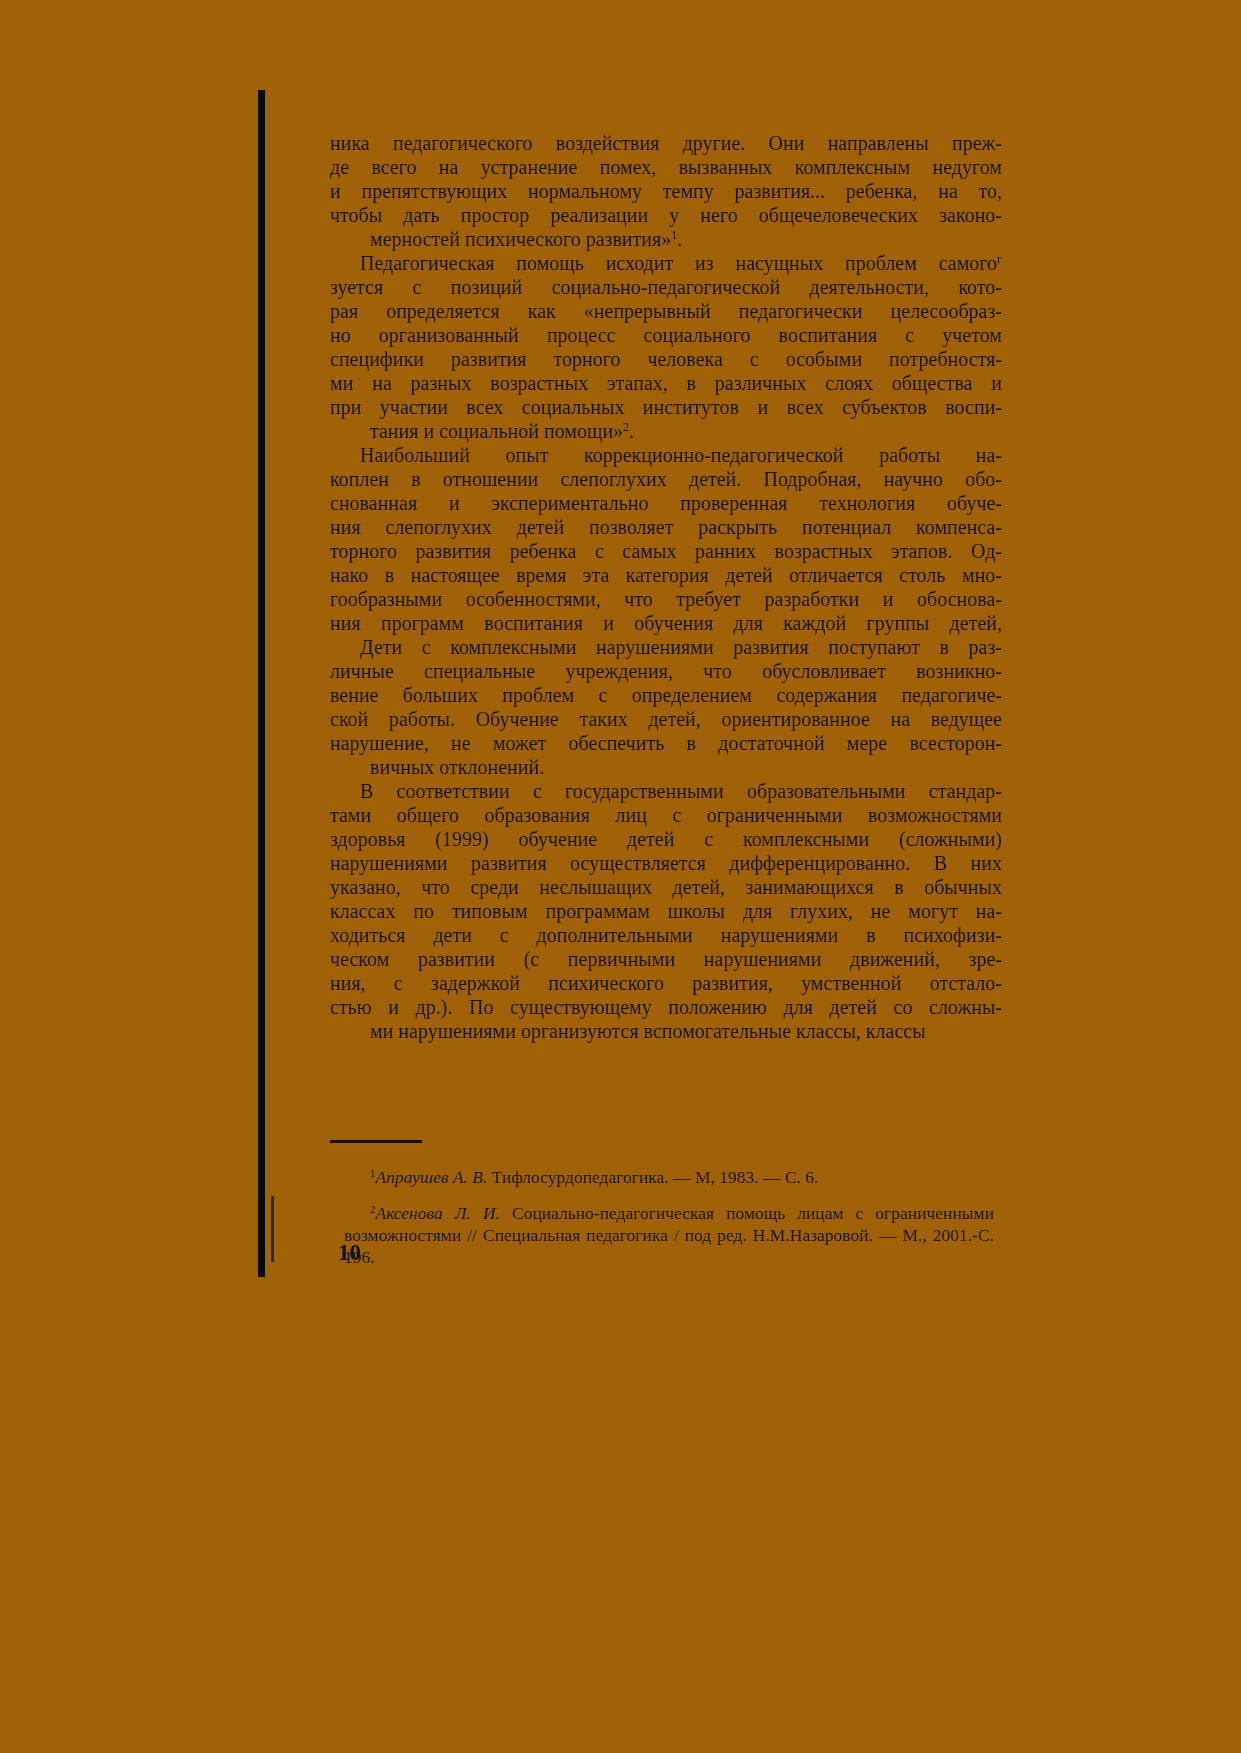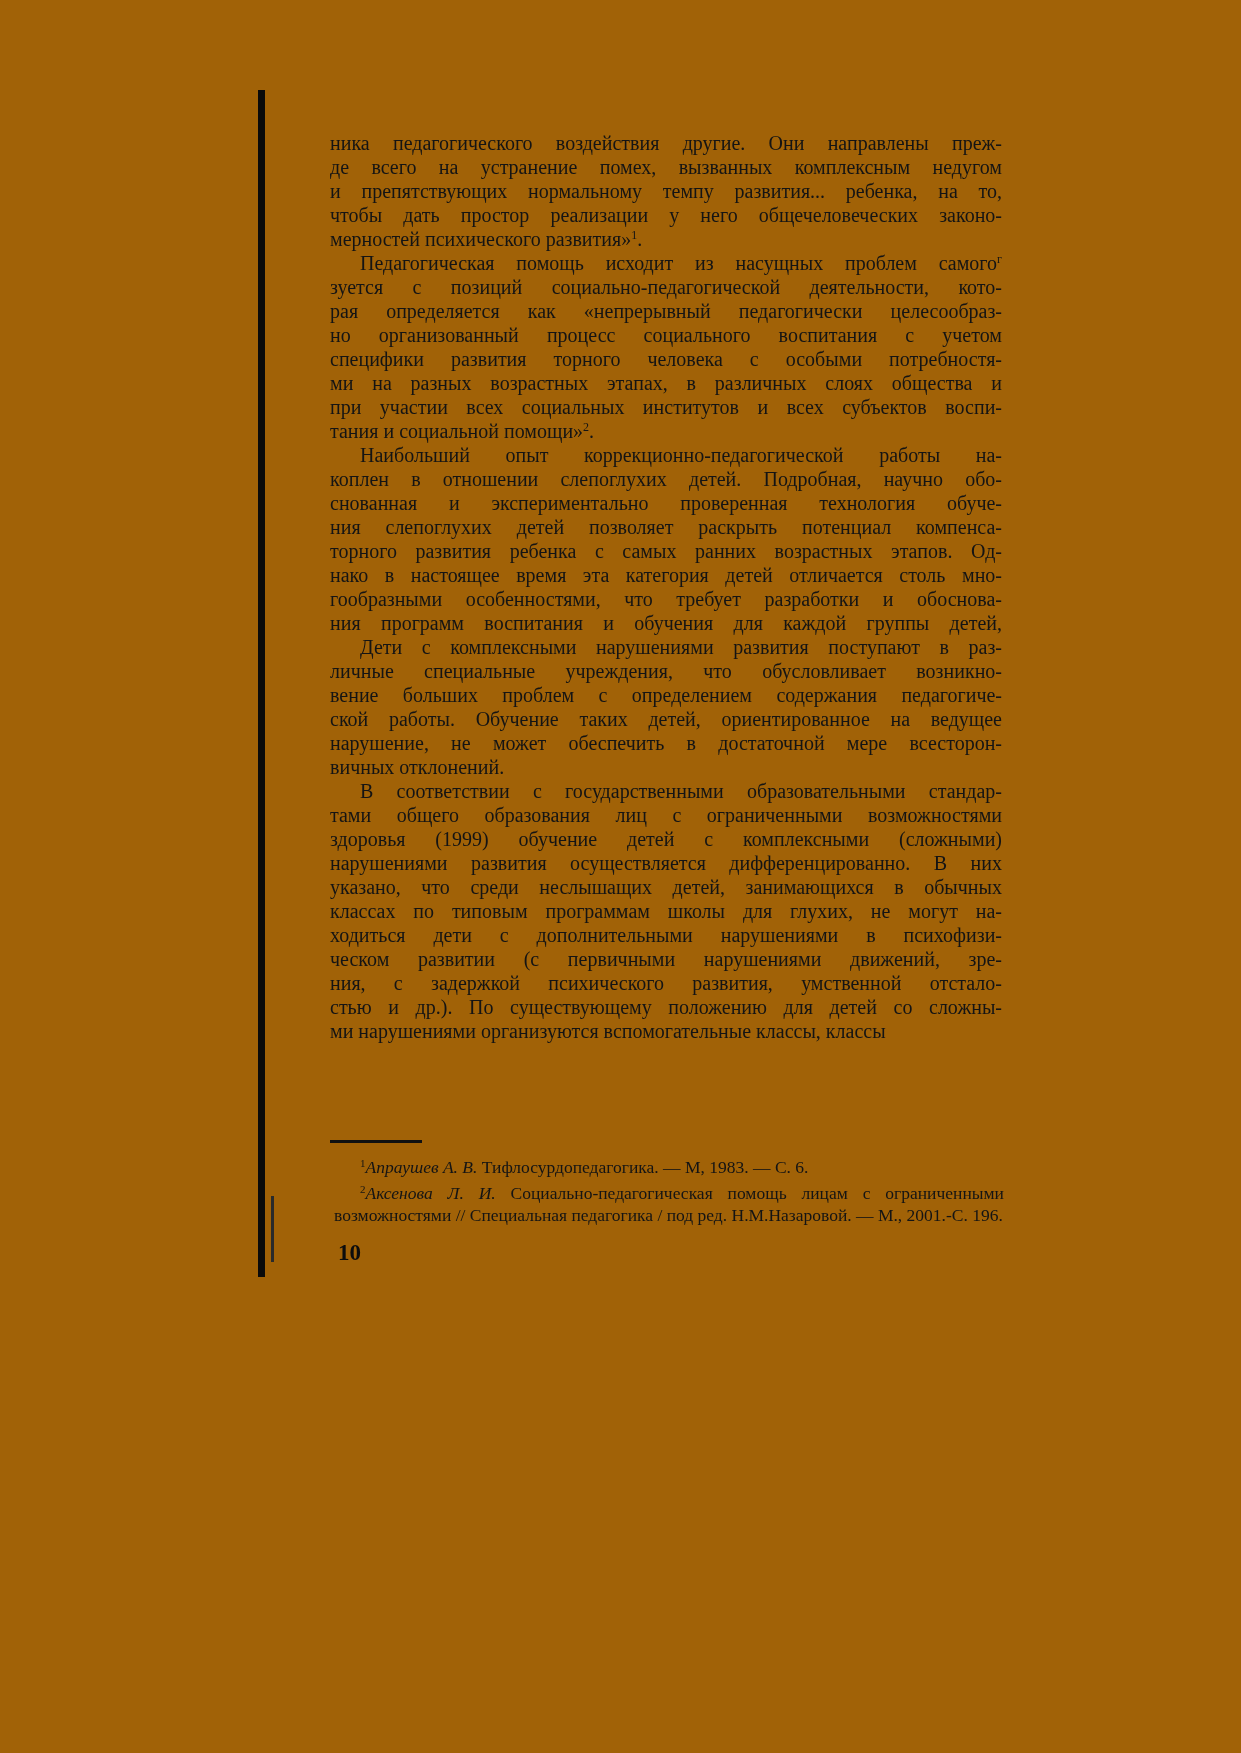--- a/index.html
+++ b/index.html
@@ -45,20 +45,21 @@
     text-align: justify;
     text-align-last: justify;
     white-space: normal;
     height: 24px;
     overflow: visible;
   }
   .line.indent { text-indent: 30px; }
   .line.last {
     text-align: left;
     text-align-last: left;
+    margin-left: 40px;
   }
   sup {
     font-size: 12px;
     line-height: 0;
     vertical-align: 7px;
     letter-spacing: 0;
   }
   .footnote-rule {
     position: absolute;
     left: 330px;
@@ -71,21 +72,21 @@
     position: absolute;
     left: 330px;
     top: 1152px;
     width: 678px;
     font-size: 17.5px;
     line-height: 22px;
   }
   .footnote {
     text-align: justify;
     text-indent: 26px;
-    margin: 4px;
+    margin: 14px;
   }
   .footnote .fn-author { font-style: italic; }
   .footnote sup { font-size: 11px; vertical-align: 6px; }
   .page-number {
     position: absolute;
     left: 338px;
     top: 1240px;
     font-family: Liberation Serif, serif;
     font-weight: 700;
     font-size: 23px;

